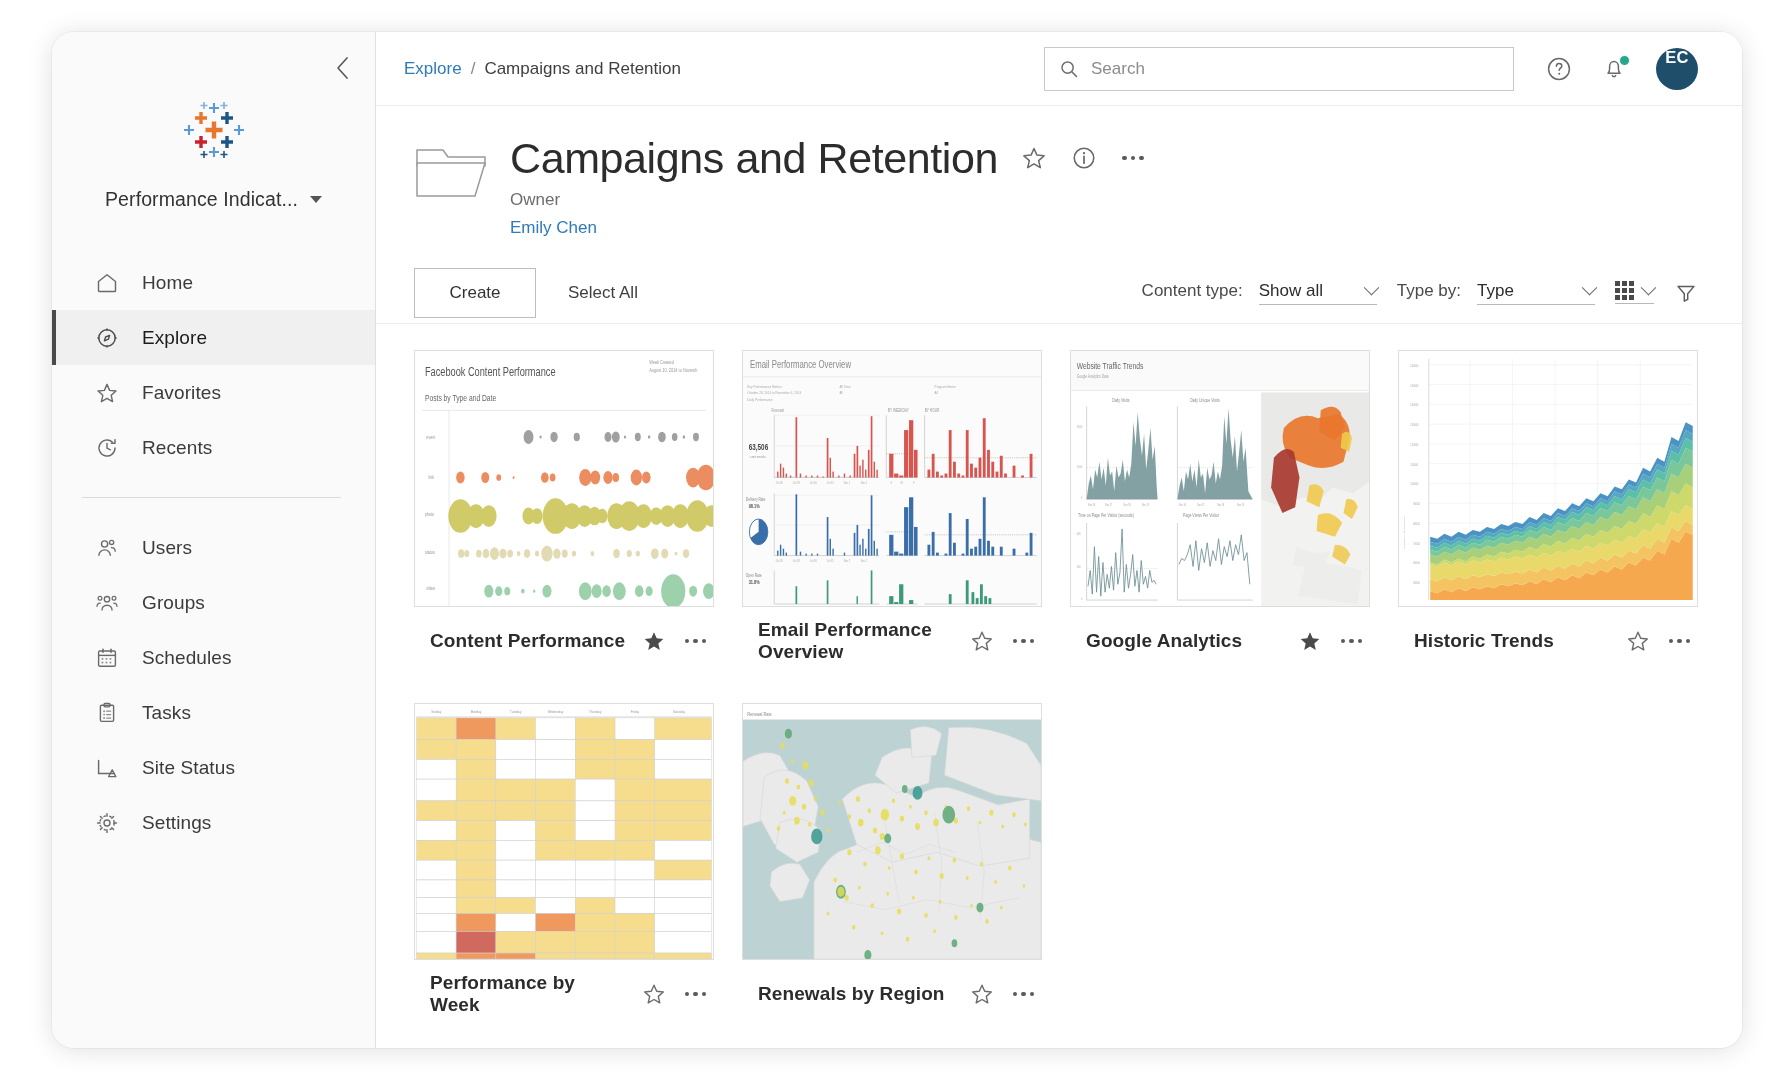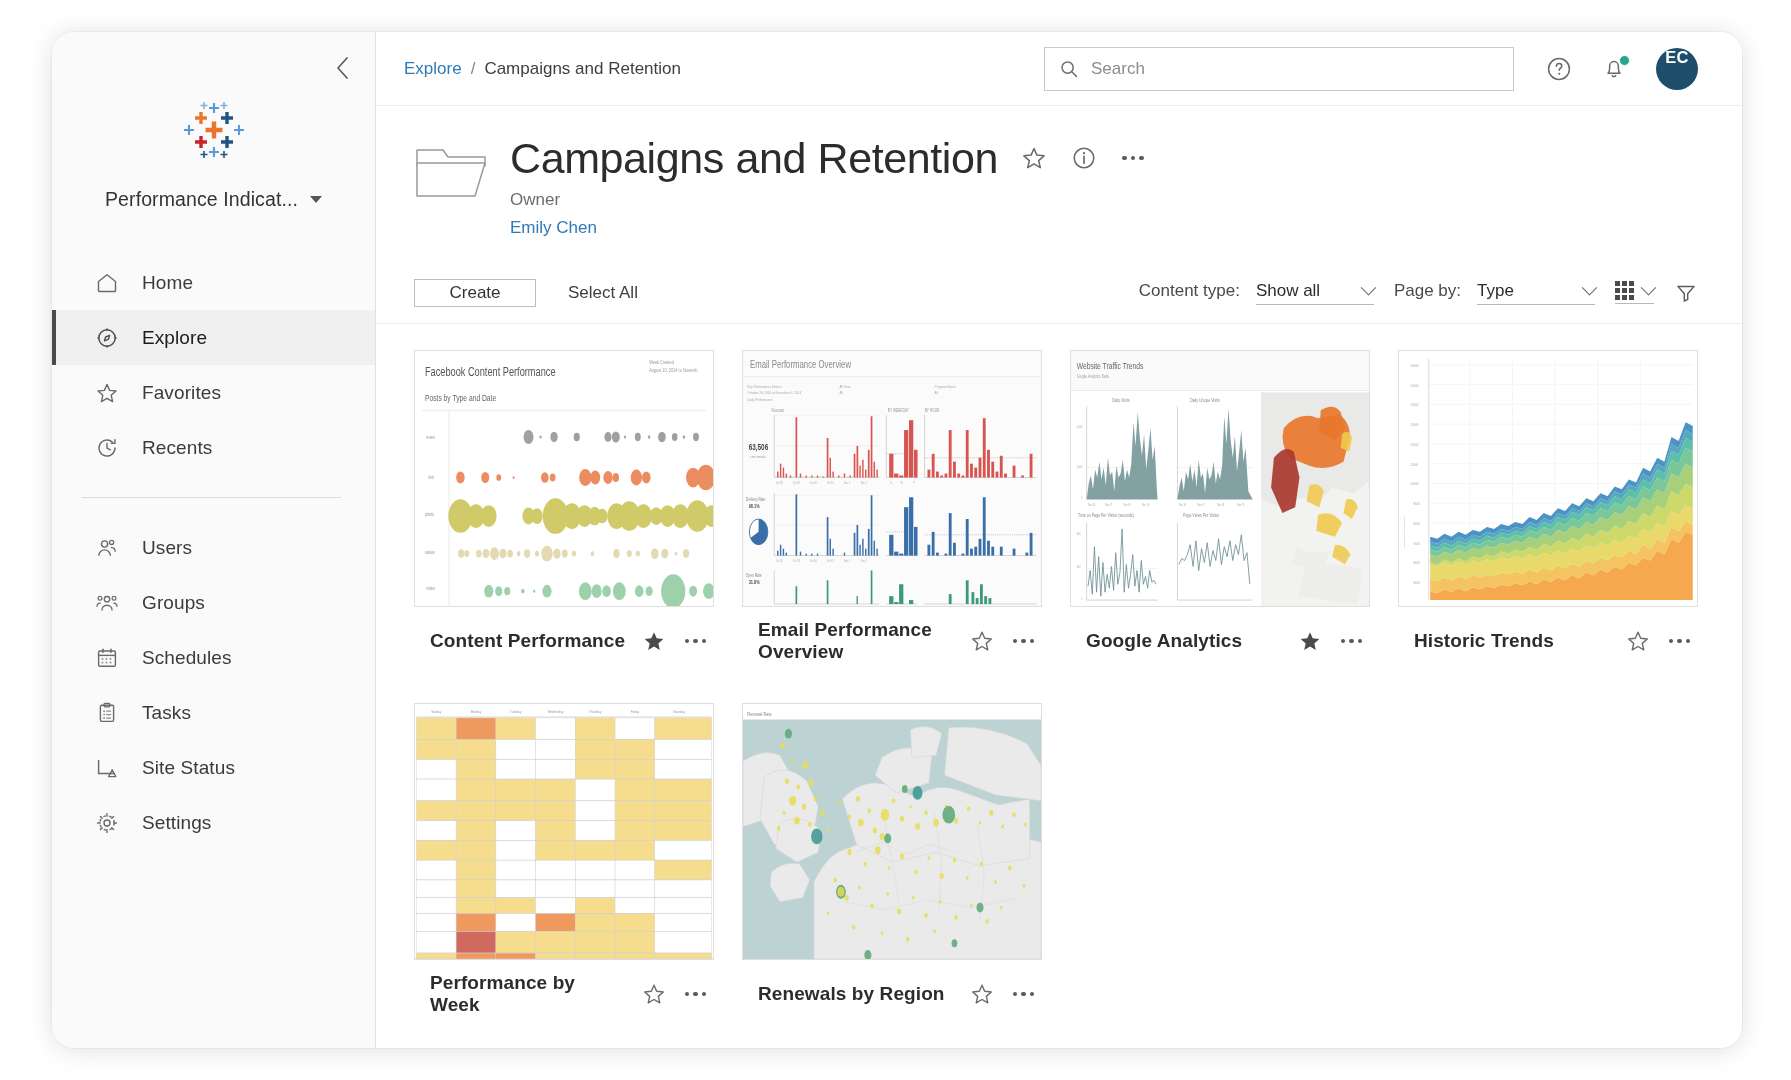--- a/index.html
+++ b/index.html
@@ -149,21 +149,21 @@
 
   
   .toolbar {
     margin-top: 24px;
     padding: 0 44px 0 38px;
     height: 62px;
     display: flex; align-items: center;
     border-bottom: 1px solid #ededed;
   }
   .create-btn {
-    width: 122px; height: 28px;
+    width: 122px; height: 50px;
     border: 1px solid #bdbdbd; background: #fff;
     font-size: 17px; color: #333;
     font-family: "Liberation Sans", sans-serif;
     cursor: pointer;
   }
   .select-all {
     margin-left: 32px; font-size: 17px; color: #3f3f3f; cursor: pointer;
   }
   .toolbar-right { margin-left: auto; display: flex; align-items: center; gap: 20px; }
   .tb-group { display: flex; align-items: baseline; gap: 16px; font-size: 17px; }
@@ -508,21 +508,21 @@
       <div class="toolbar-right">
         <div class="tb-group">
           <span class="tb-label">Content type:</span>
           <span class="tb-select">
             <span class="tb-value">Show all</span>
             <span class="chev"></span>
           </span>
         </div>
 
         <div class="tb-group">
-          <span class="tb-label">Page by:</span>
+          <span class="tb-label">Type by:</span>
           <span class="tb-select">
             <span class="tb-value">Type</span>
             <span class="chev"></span>
           </span>
         </div>
 
         <div class="grid-toggle">
           <span class="grid-ico">
             <i></i>
               <i></i>

